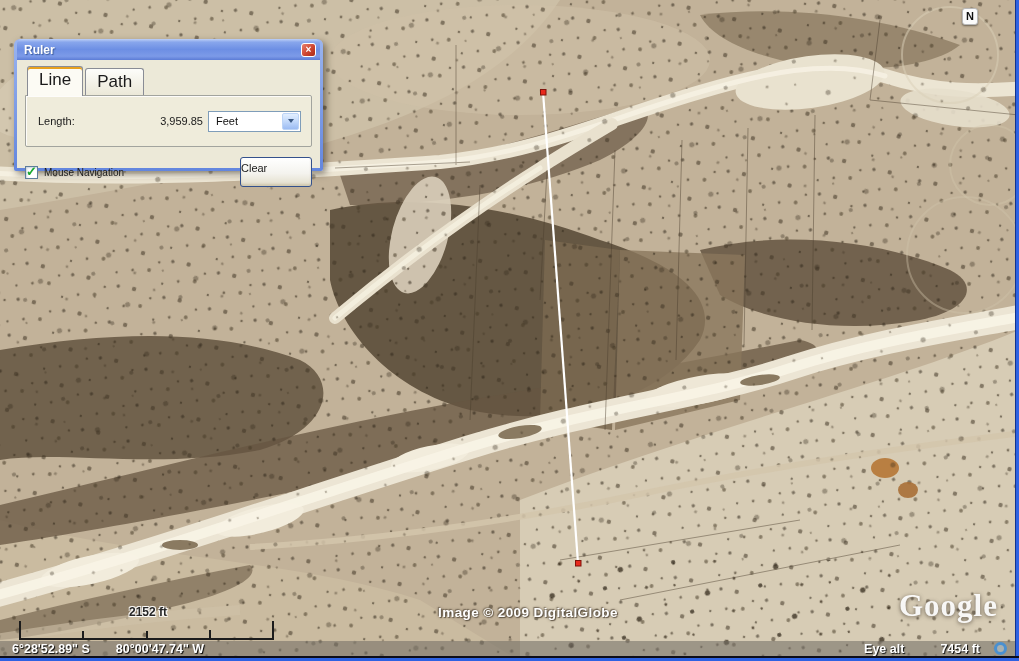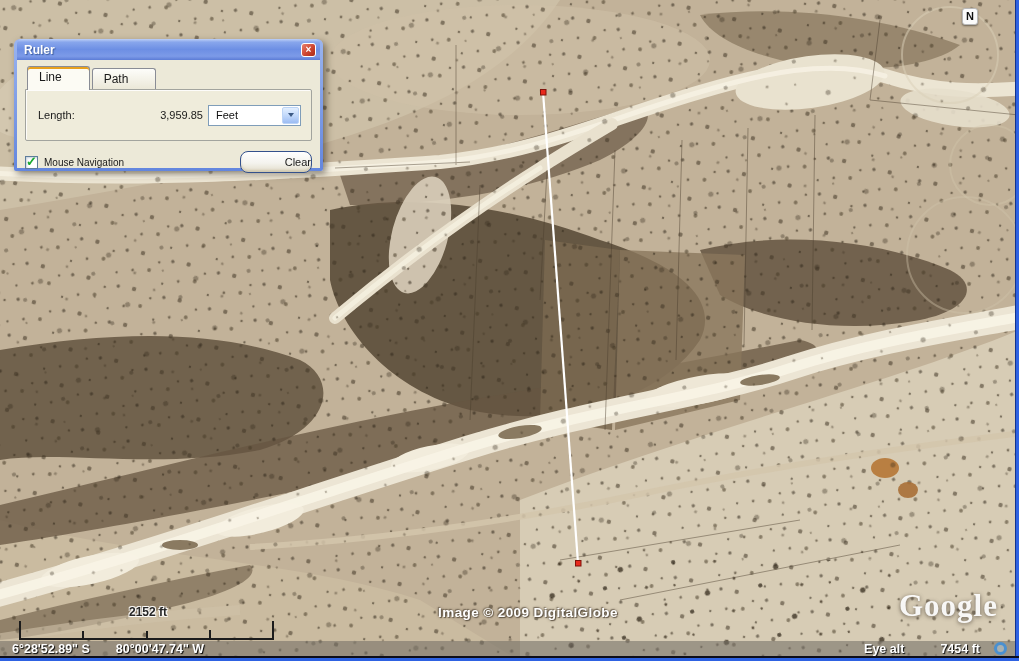--- a/index.html
+++ b/index.html
@@ -64,22 +64,22 @@
   .titlebar { height:21px; display:flex; align-items:center;
     background:linear-gradient(180deg,#bccff7 0%,#88a6ec 15%,#6d8fe4 50%,#7c9ae8 82%,#5c7cd6 100%);
     border-radius:5px 5px 0 0; padding:0 4px 0 7px; }
   .titlebar .title { color:#fff; font-size:12px; font-weight:bold; flex:1;
     text-shadow:1px 1px 1px #3a5a9a; }
   .close-btn { width:15px; height:14px; border:1px solid #fff; border-radius:3px;
     background:linear-gradient(135deg,#e8816f 0%,#ce4530 55%,#a92c17 100%);
     color:#fff; font-size:10px; font-weight:bold; line-height:12px; text-align:center; cursor:default; }
   .dlg-body { background:#ece9d8; height:108px; padding:6px 8px 7px 8px; position:relative; }
   .tabs { display:flex; margin-left:2px; position:relative; z-index:2; }
-  .tab { font-size:12px; color:#1a1a1a; border:1px solid #898c95; border-bottom:none;
-    border-radius:3px 3px 0 0; padding:3px 27px 3px 11px; }
+  .tab { font-size:17px; color:#1a1a1a; border:1px solid #898c95; border-bottom:none;
+    border-radius:3px 3px 0 0; padding:3px 11px 3px 11px; }
   .tab.active { background:#fcfbf4; box-shadow:inset 0 2px 0 #e8a11e; margin-bottom:-1px; padding-bottom:4px; }
   .tab.inactive { background:linear-gradient(180deg,#fdfdfa,#ebe8d8); margin-top:2px; margin-left:2px; }
   .tab-panel { position:relative; border:1px solid #a2a49e; border-radius:0 2px 2px 2px;
     background:#efecdb; box-shadow:inset 1px 1px 0 rgba(255,255,255,.85); height:52px;
     display:flex; align-items:center; padding:0 10px 0 12px; }
   .len-label { font-size:11px; color:#1a1a1a; }
   .len-spacer { flex:1; }
   .len-value { font-size:11px; color:#1a1a1a; margin-right:5px; }
   .unit-dd { width:93px; height:21px; background:#fff; border:1px solid #7f9db9;
     display:flex; align-items:center; position:relative; }
@@ -88,23 +88,23 @@
     background:linear-gradient(180deg,#e3efff 0%,#c5dbfb 45%,#9cbcf3 100%);
     display:flex; align-items:center; justify-content:center; }
   .dd-arrow i { display:block; width:0; height:0; border-left:3.5px solid transparent;
     border-right:3.5px solid transparent; border-top:4.5px solid #3c5a84; }
   .bottom-row { display:flex; align-items:center; margin-top:10px; }
   .checkbox { width:13px; height:13px; background:#fff; border:1px solid #5e7d9b;
     box-shadow:inset 1px 1px 2px rgba(90,120,150,.35); position:relative; }
   .checkbox .mark { position:absolute; left:0px; top:-3px; color:#18a82e; font-size:13px; font-weight:bold; }
   .cb-label { font-size:10px; color:#1a1a1a; margin-left:6px; }
   .row-spacer { flex:1; }
-  .clear-btn { width:72px; height:22px; border:1px solid #34518c; border-radius:8px;
+  .clear-btn { width:72px; height:30px; border:1px solid #34518c; border-radius:3px;
     background:linear-gradient(180deg,#ffffff 0%,#f4f3ee 55%,#e2ddc9 100%);
-    font-size:11px; color:#1a1a1a; text-align:right; line-height:20px;
+    font-size:11px; color:#1a1a1a; text-align:left; line-height:20px;
     box-shadow:inset 0 -2px 2px rgba(190,180,150,.5); }
 </style>
 </head>
 <body>
 
 <div id="screen">
 
   <svg id="terrain" viewBox="0 0 1019 661" xmlns="http://www.w3.org/2000/svg">
     <defs>
       <pattern id="sp1" width="47" height="37" patternUnits="userSpaceOnUse" patternTransform="rotate(14)">

